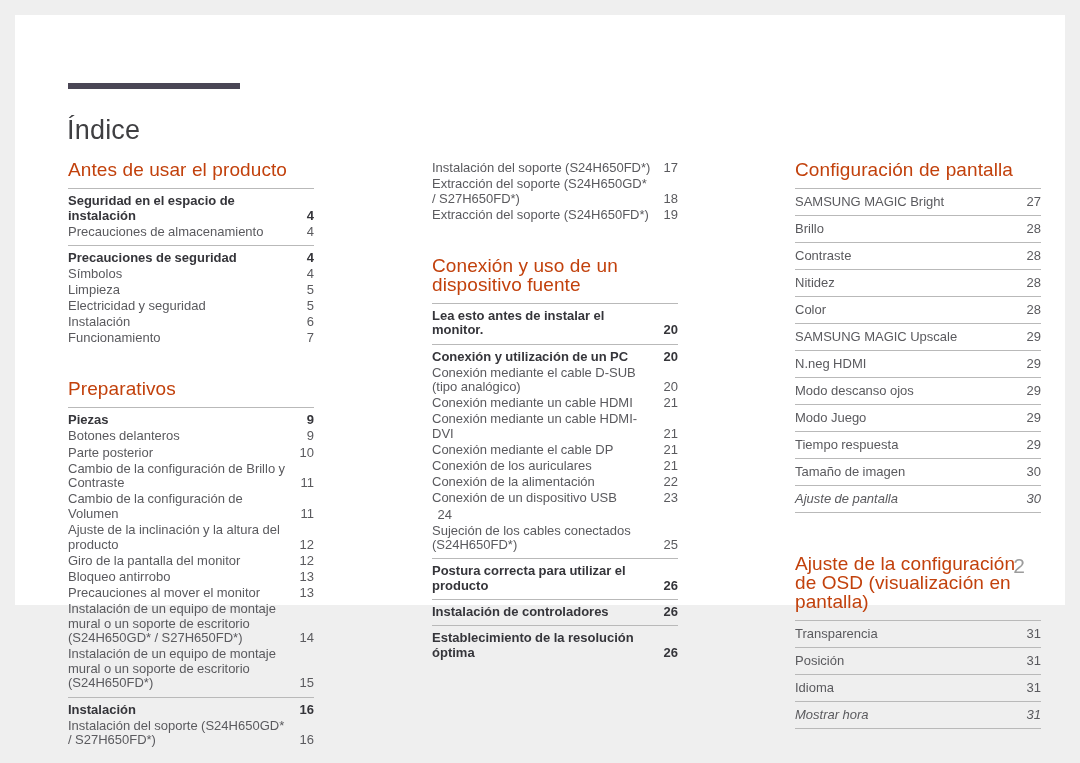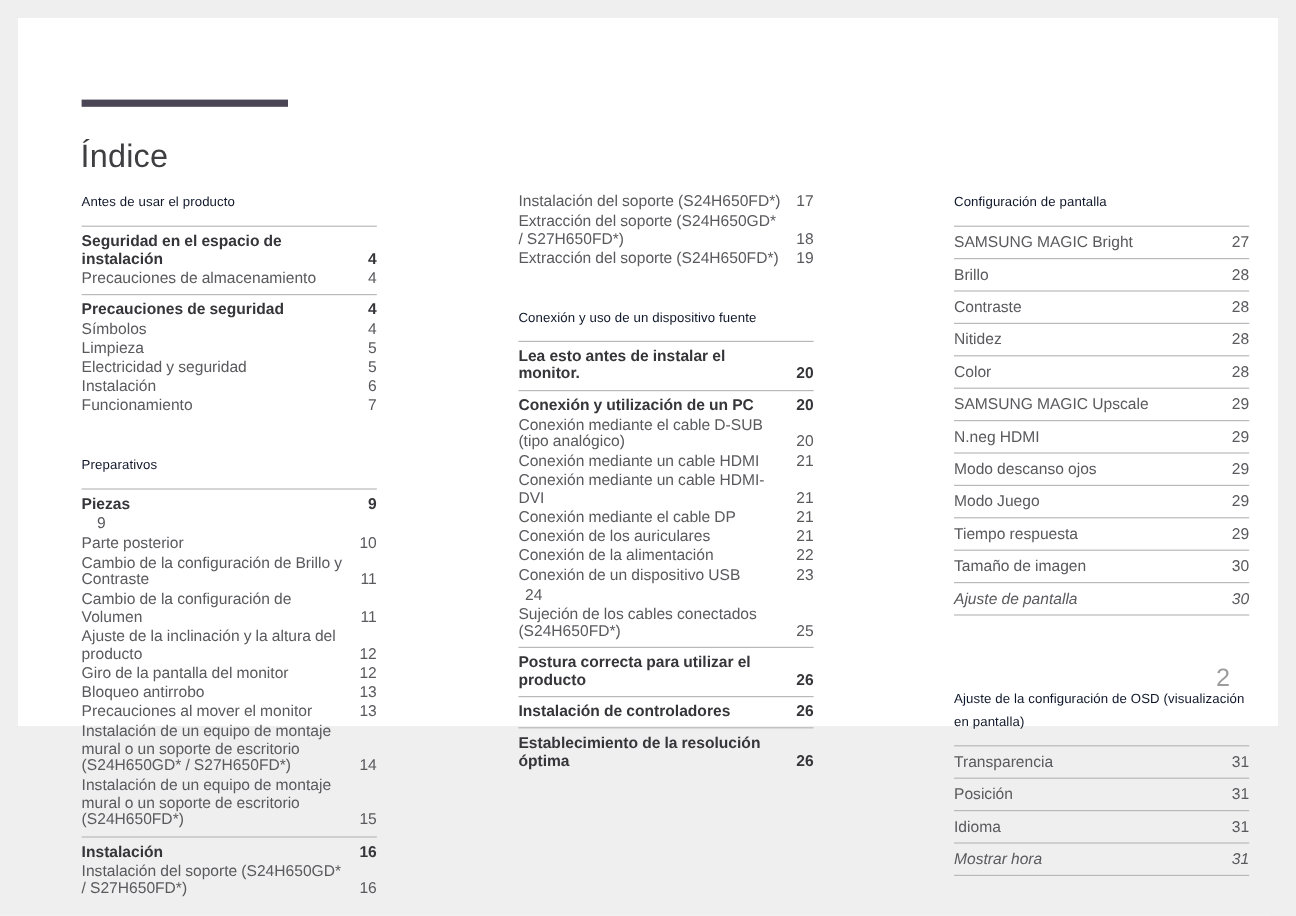--- a/index.html
+++ b/index.html
@@ -48,29 +48,29 @@
     position: absolute;
     top: 145px;
   }
   #col-1 { left: 53px;  width: 246px; }
   #col-2 { left: 417px; width: 246px; }
   #col-3 { left: 780px; width: 246px; }
 
   
   .section { margin: 0; }
   .section-heading {
-    color: #0f172a;
-    font-size: 11px;
+    color: #c2410c;
+    font-size: 19px;
     line-height: 19px;
     font-weight: 400;
     margin: 0 0 9px 0;
     letter-spacing: 0.1px;
   }
   .section.spaced-top { margin-top: 28px; }
-  .section.big-gap-top { margin-top: 61px; }
+  .section.big-gap-top { margin-top: 41px; }
 
   
   .group {
     border-top: 1px solid #b9b9b9;
     padding-top: 4px;
     padding-bottom: 5px;
   }
   .group.no-rule {
     border-top: none;
     padding-top: 0;
@@ -170,20 +170,21 @@
         </div>
       </div>
       <div class="section spaced-top">
         <div class="section-heading">Preparativos</div>
         <div class="group">
           <div class="entry bold">
             <span class="label">Piezas</span>
             <span class="pageno">9</span>
           </div>
           <div class="entry">
+            <span class="label">Botones delanteros</span>
             <span class="pageno">9</span>
           </div>
           <div class="entry">
             <span class="label">Parte posterior</span>
             <span class="pageno">10</span>
           </div>
           <div class="entry">
             <span class="label">Cambio de la configuración de Brillo y Contraste</span>
             <span class="pageno">11</span>
           </div>

